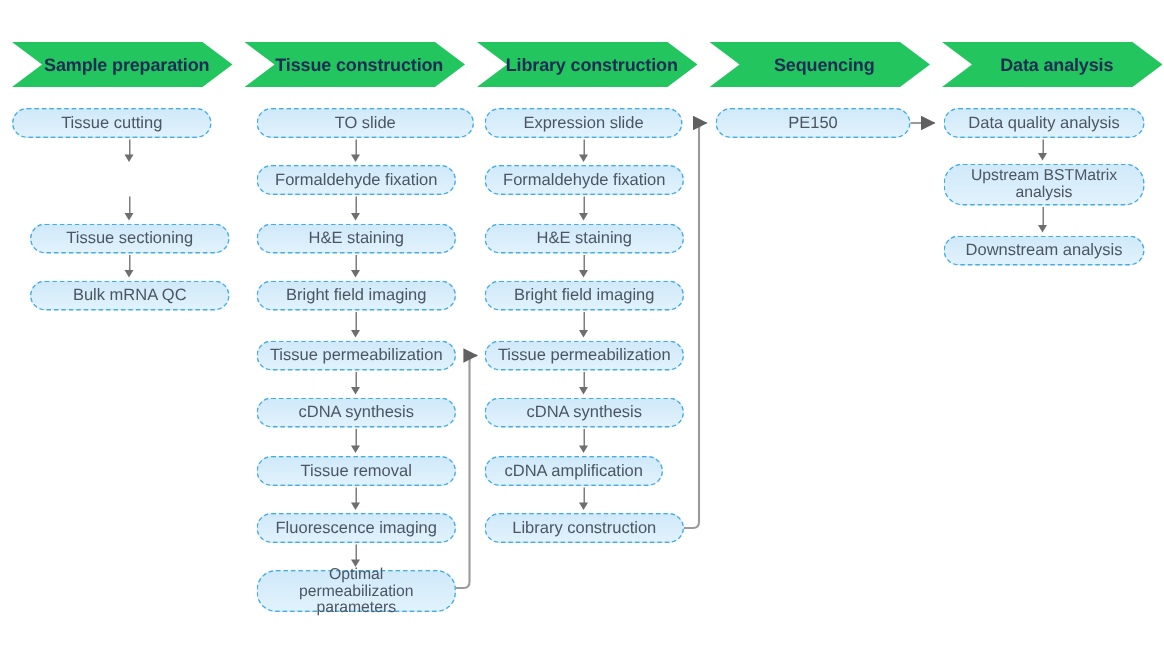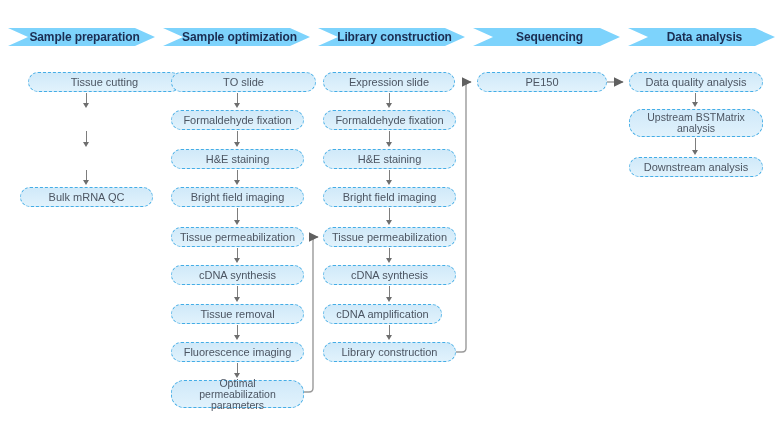--- a/index.html
+++ b/index.html
@@ -1,22 +1,22 @@
 <!DOCTYPE html>
 <html><head>
 <meta charset="utf-8">
 <style>
   html,body{margin:0;padding:0;background:#fff;}
   .canvas{
     position:relative;width:776px;height:430px;background:#ffffff;
     font-family:"Liberation Sans",sans-serif;overflow:hidden;
   }
   .banner{
-    position:absolute;top:28px;height:18px;width:147px;
-    background:#7dd3fc;
+    position:absolute;top:28px;height:30px;width:147px;
+    background:#22c55e;
     clip-path:polygon(0 0, calc(100% - 20px) 0, 100% 50%, calc(100% - 20px) 100%, 0 100%, 20px 50%);
     display:flex;align-items:center;justify-content:center;
     padding-left:18px;padding-right:12px;box-sizing:border-box;
     color:#1b2d52;font-size:12px;font-weight:600;letter-spacing:-0.1px;
     white-space:nowrap;
   }
   .box{
     position:absolute;height:20px;box-sizing:border-box;
     border:1px dashed #44ade6;border-radius:10px;
     background:linear-gradient(180deg,#d0e9f9,#e1f2fc);
@@ -38,26 +38,27 @@
     border-top:5px solid #6e6e6e;
   }
   .connector-layer{position:absolute;left:0;top:0;pointer-events:none;}
 </style>
 </head>
 <body>
 
 <div class="canvas">
 
   <div class="banner" style="left:8px">Sample preparation</div>
-  <div class="banner" style="left:163px">Sample optimization</div>
+  <div class="banner" style="left:163px">Tissue construction</div>
   <div class="banner" style="left:318px">Library construction</div>
   <div class="banner" style="left:628px">Data analysis</div>
   <div class="banner" style="left:473px">Sequencing</div>
 
-  <div class="box" style="left:28px;top:72px;width:153px">Tissue cutting</div>
+  <div class="box" style="left:8px;top:72px;width:133px">Tissue cutting</div>
+  <div class="box" style="left:20px;top:149px;width:133px">Tissue sectioning</div>
   <div class="box" style="left:20px;top:187px;width:133px">Bulk mRNA QC</div>
   <div class="varrow" style="left:82px;top:93px;height:15px"></div>
   <div class="varrow" style="left:82px;top:131px;height:16px"></div>
   <div class="varrow" style="left:82px;top:170px;height:15px"></div>
 
   <div class="box" style="left:171px;top:72px;width:145px">TO slide</div>
   <div class="box" style="left:171px;top:110px;width:133px">Formaldehyde fixation</div>
   <div class="box" style="left:171px;top:149px;width:133px">H&amp;E staining</div>
   <div class="box" style="left:171px;top:187px;width:133px">Bright field imaging</div>
   <div class="box" style="left:171px;top:227px;width:133px">Tissue permeabilization</div>

